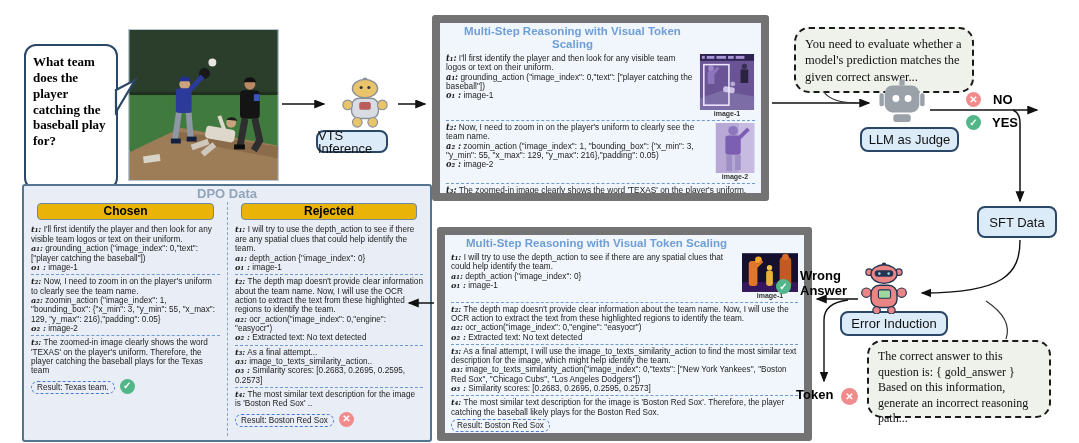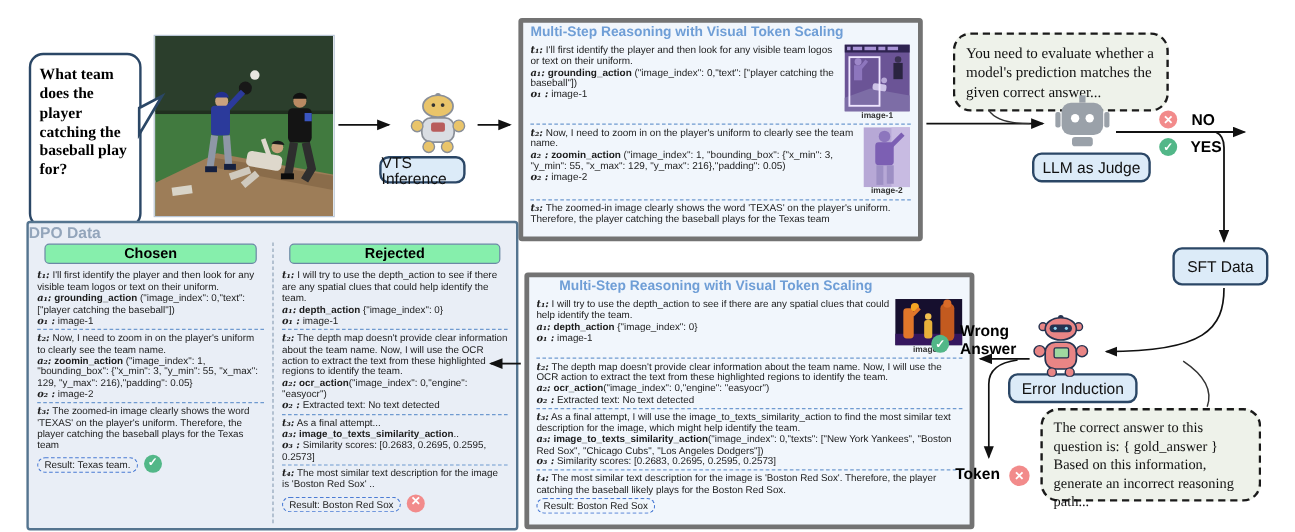--- a/index.html
+++ b/index.html
@@ -9,45 +9,45 @@
   
   .bubble{position:absolute;background:#eef2ea;border:2px dashed #1a1a1a;border-radius:15px;
           font:12px/1.3 "Liberation Serif",serif;color:#111;padding:7px 9px;box-sizing:border-box;z-index:2;}
   .qbubble{position:absolute;background:#fff;border:2.5px solid #2b4766;border-radius:12px;
           font:bold 13px/1.22 "Liberation Serif",serif;color:#000;padding:8px 7px;box-sizing:border-box;z-index:2;}
   
   .tag{position:absolute;background:#dcebf8;border:2px solid #2b4766;border-radius:8px;
        font:13px/1 "Liberation Sans",sans-serif;color:#111;display:flex;align-items:center;
        justify-content:center;box-sizing:border-box;z-index:2;}
   
-  .tracebox{position:absolute;background:#f1f6fc;border:4px solid #737373;border-radius:3px;
+  .tracebox{position:absolute;background:#f1f6fc;border:8px solid #737373;border-radius:3px;
        padding:1px 6px 0;box-sizing:border-box;font:8.3px/1.13 "Liberation Sans",sans-serif;
        color:#1c1c1c;overflow:hidden;z-index:2;}
   .tracebox .title{font-weight:bold;font-size:11.5px;color:#6f9ed6;text-align:center;padding:1px 56px 1px 0;}
   .brow{border-bottom:1.2px dashed #6f9ad0;padding:2px 0;display:flex;gap:4px;}
   .brow.noline{border-bottom:none;}
   .btext{flex:1;}
   .thumbcol{flex:none;text-align:center;}
   .cap{font-size:7px;font-weight:bold;color:#333;}
   .lbl{font-family:"DejaVu Serif",serif;font-style:italic;font-weight:bold;}
-  .an{font-weight:bold;}
+  .an{font-weight:normal;}
   .result-box{display:inline-block;border:1.5px dashed #4a7bd4;border-radius:7px;padding:1px 5px;
        margin-top:2px;color:#222;}
   .badge{display:inline-flex;width:15px;height:15px;border-radius:50%;color:#fff;font-size:10px;
        font-weight:bold;align-items:center;justify-content:center;vertical-align:middle;flex:none;}
   .badge.green{background:#52b788;} .badge.red{background:#f28b8b;}
   
   .dpobox{position:absolute;left:22px;top:184px;width:410px;height:258px;background:#e9eef6;
        border:2px solid #54748f;border-radius:3px;box-sizing:border-box;overflow:hidden;z-index:2;
        font:8.2px/1.14 "Liberation Sans",sans-serif;color:#1c1c1c;}
-  .dpobox .dtitle{font-weight:bold;font-size:13px;color:#93a5bb;padding-top:1px;}
+  .dpobox .dtitle{font-weight:bold;font-size:13px;color:#93a5bb;text-align:center;padding-top:1px;}
   .dpo-cols{display:flex;height:234px;}
   .dpo-col{width:50%;padding:0 7px;box-sizing:border-box;}
   .dpo-col.right{border-left:1.5px dashed #8fa3b8;}
-  .pill{background:#86efac;border:1.5px solid #6b88a5;border-radius:4px;font-weight:bold;font-size:12px;
+  .pill{background:#eab308;border:1.5px solid #6b88a5;border-radius:4px;font-weight:bold;font-size:12px;
        text-align:center;margin:1px 6px 3px;padding:1px 0;color:#000;}
   .dstep{border-bottom:1.2px dashed #6f9ad0;padding:2px 0;}
   .dstep.noline{border-bottom:none;}
   .result-row{display:flex;align-items:flex-start;gap:5px;margin-top:1px;}
   
   .flow-label{position:absolute;font:bold 13px/1.12 "Liberation Sans",sans-serif;color:#000;z-index:3;}
   .icon-abs{position:absolute;z-index:3;}
   .arrow-layer{position:absolute;left:0;top:0;z-index:4;pointer-events:none;}
   .robot{position:absolute;z-index:3;}
   .photo{position:absolute;left:128px;top:29px;width:151px;height:152px;z-index:2;border:1px solid #b9c6d6;box-sizing:border-box;}

